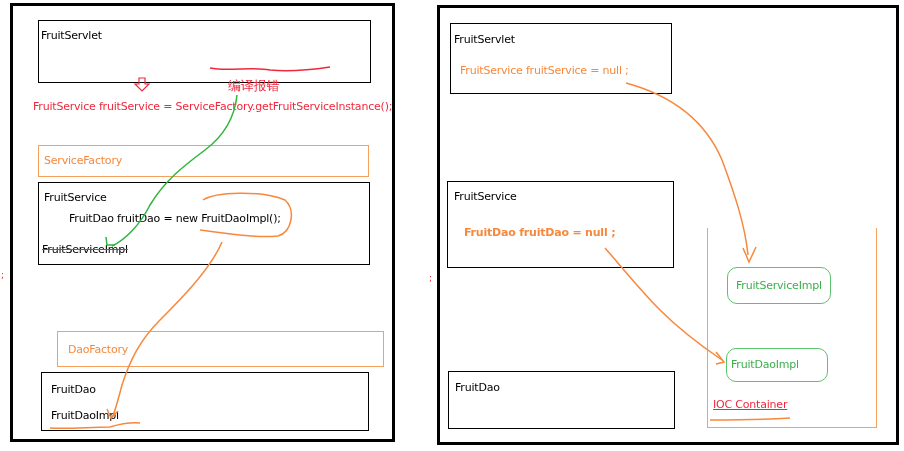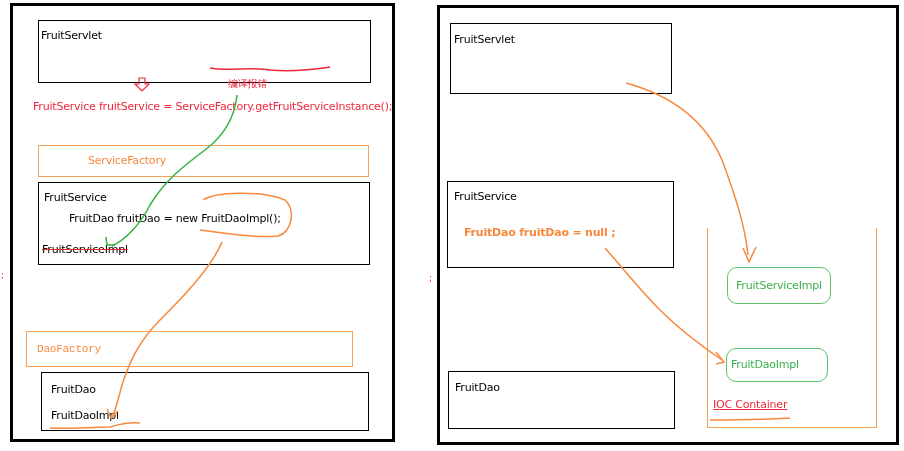--- a/index.html
+++ b/index.html
@@ -20,50 +20,51 @@
 </style>
 </head>
 <body>
 
 <div class="frame" style="left:10px; top:3px; width:385px; height:439px;"></div>
 
 <div class="box" style="left:38px; top:20px; width:333px; height:63px;">
   <span class="txt" style="left:2px; top:8px;">FruitServlet</span>
 </div>
 
-<span class="txt red" style="left:228px; top:77px; font-size:10px;">编译报错</span>
+<span class="txt red" style="left:228px; top:77px; font-size:13px;">编译报错</span>
 
 <span class="txt red" style="left:33px; top:100px;">FruitService fruitService = ServiceFactory.getFruitServiceInstance();</span>
 
 <div class="obox" style="left:38px; top:145px; width:331px; height:32px;">
-  <span class="txt orange" style="left:5px; top:8px;margin-left:44px;">ServiceFactory</span>
+  <span class="txt orange" style="left:5px; top:8px;">ServiceFactory</span>
 </div>
 
 <div class="box" style="left:38px; top:182px; width:332px; height:83px;">
   <span class="txt" style="left:5px; top:8px;">FruitService</span>
   <span class="txt" style="left:30px; top:29px;">FruitDao fruitDao = new FruitDaoImpl();</span>
   <span class="txt strike" style="left:3px; top:60px;">FruitServiceImpl</span>
 </div>
 
-<div class="obox" style="left:26px; top:331px; width:327px; height:36px;font-family:Liberation Mono, monospace;">
+<div class="obox" style="left:57px; top:331px; width:327px; height:36px;">
   <span class="txt orange" style="left:10px; top:11px;">DaoFactory</span>
 </div>
 
 <div class="box" style="left:41px; top:372px; width:328px; height:59px;">
   <span class="txt" style="left:9px; top:10px;">FruitDao</span>
   <span class="txt" style="left:9px; top:36px;">FruitDaoImpl</span>
 </div>
 
 <span class="txt tiny" style="left:1px; top:270px;">;</span>
 <span class="txt tiny" style="left:429px; top:273px;">;</span>
 
 <div class="frame" style="left:437px; top:5px; width:462px; height:440px;"></div>
 
 <div class="box" style="left:450px; top:23px; width:222px; height:71px;">
   <span class="txt" style="left:3px; top:9px;">FruitServlet</span>
+  <span class="txt orange" style="left:9px; top:40px;">FruitService fruitService = null ;</span>
 </div>
 
 <div class="box" style="left:447px; top:181px; width:227px; height:87px;">
   <span class="txt" style="left:6px; top:8px;">FruitService</span>
   <span class="txt orange" style="left:16px; top:44px;font-weight:bold;">FruitDao fruitDao = null ;</span>
 </div>
 
 <div class="box" style="left:448px; top:371px; width:227px; height:58px;">
   <span class="txt" style="left:6px; top:9px;">FruitDao</span>
 </div>

